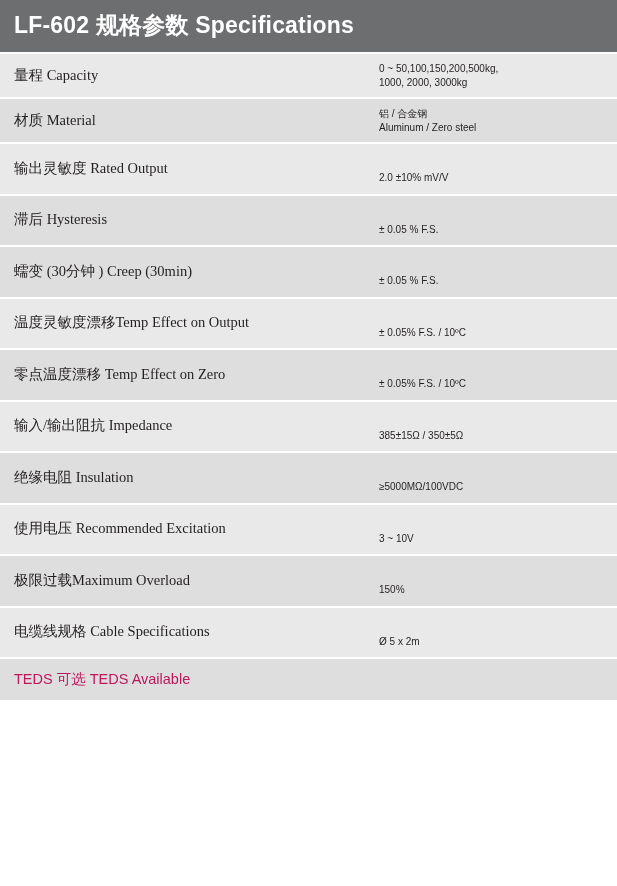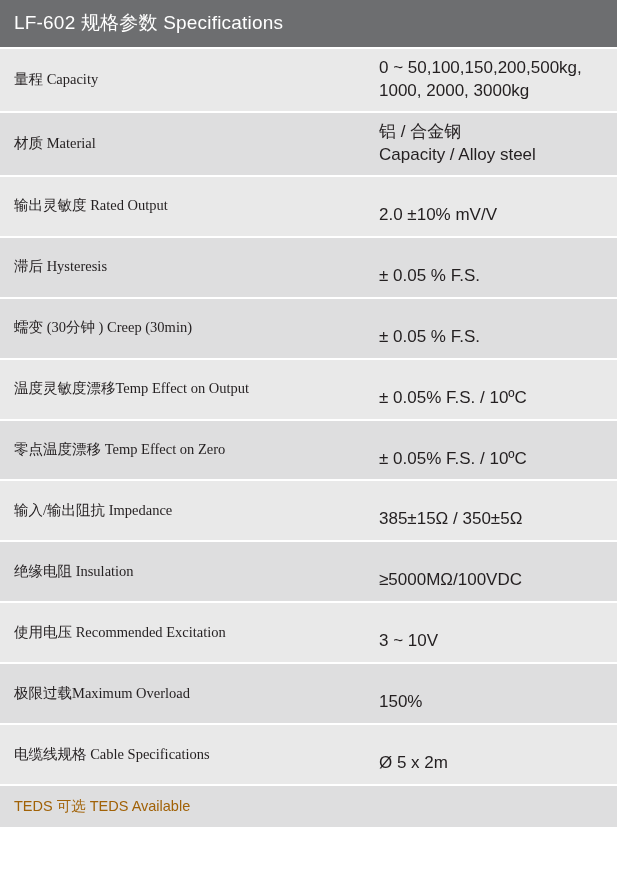--- a/index.html
+++ b/index.html
@@ -14,53 +14,53 @@
     color: #231f20;
   }
   .spec-table {
     width: 617px;
     border-collapse: collapse;
     table-layout: fixed;
   }
   .title-row td {
     background: #6d6e70;
     color: #ffffff;
-    font-size: 19px;
-    font-weight: normal;
+    font-size: 23px;
+    font-weight: bold;
     padding: 10px 14px 11px 14px;
     letter-spacing: 0.2px;
     border: none;
   }
   .spec-table td {
     border-bottom: 2px solid #ffffff;
     vertical-align: middle;
   }
   .col-label {
     width: 367px;
     padding: 9px 0 9px 14px;
     font-size: 14.5px;
     line-height: 1.35;
     color: #231f20;
     font-family: Liberation Serif, serif;
   }
   .col-value {
     width: 250px;
     padding: 27px 8px 9px 12px;
-    font-size: 17px;
+    font-size: 10px;
     line-height: 1.35;
     color: #231f20;
   }
   tr.shade-a td { background: #e9e9e9; }
   tr.shade-b td { background: #dededf; }
   tr.tall .col-label, tr.tall .col-value { padding-top: 8px; padding-bottom: 8px; }
   .val-line { display: block; }
   .full-cell {
     padding: 11px 0 11px 14px;
     font-size: 14.5px;
-    color: #a16207;
+    color: #be185d;
   }
   .nowrap { white-space: nowrap; }
 </style>
 </head>
 <body>
 
 <table class="spec-table">
   <colgroup>
     <col style="width:367px">
     <col style="width:250px">
@@ -75,21 +75,21 @@
       <td class="col-value">
         <span class="val-line">0 ~ 50,100,150,200,500kg,</span>
         <span class="val-line">1000, 2000, 3000kg</span>
       </td>
     </tr>
 
     <tr class="shade-b tall">
       <td class="col-label">材质 Material</td>
       <td class="col-value">
         <span class="val-line">铝 / 合金钢</span>
-        <span class="val-line">Capacity / Alloy steel</span>
+        <span class="val-line">Aluminum / Zero steel</span>
       </td>
     </tr>
 
     <tr class="shade-a">
       <td class="col-label">输出灵敏度 Rated Output</td>
       <td class="col-value">2.0 ±10% mV/V</td>
     </tr>
 
 
 

